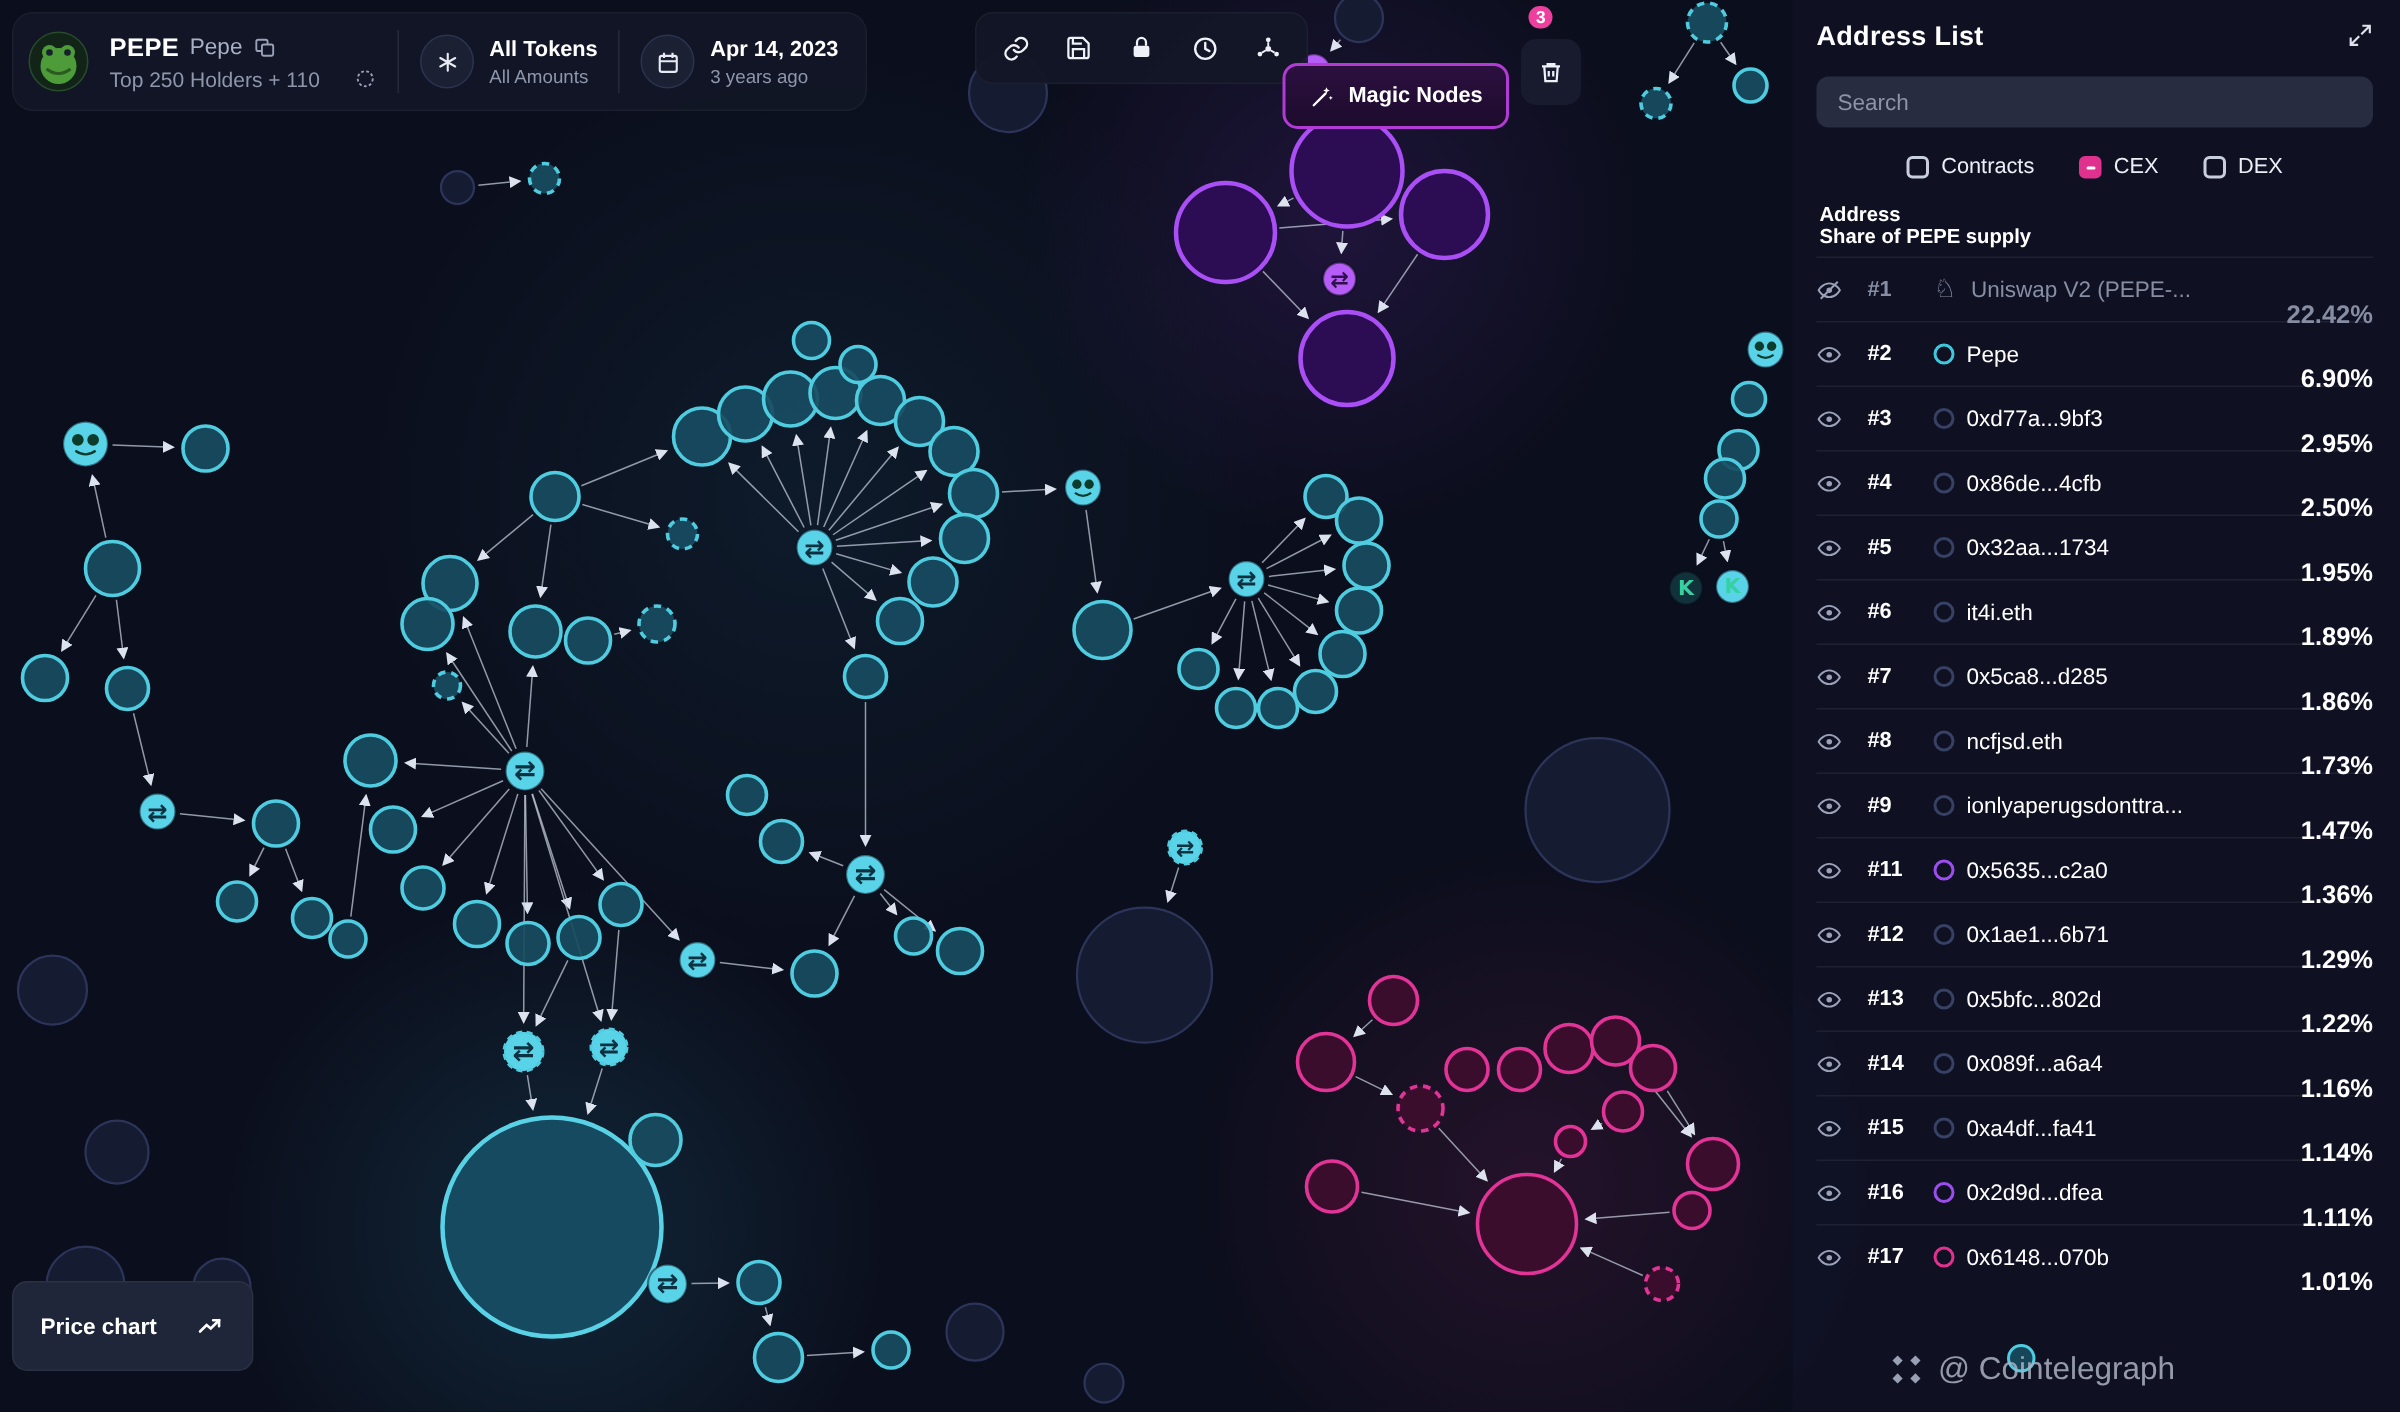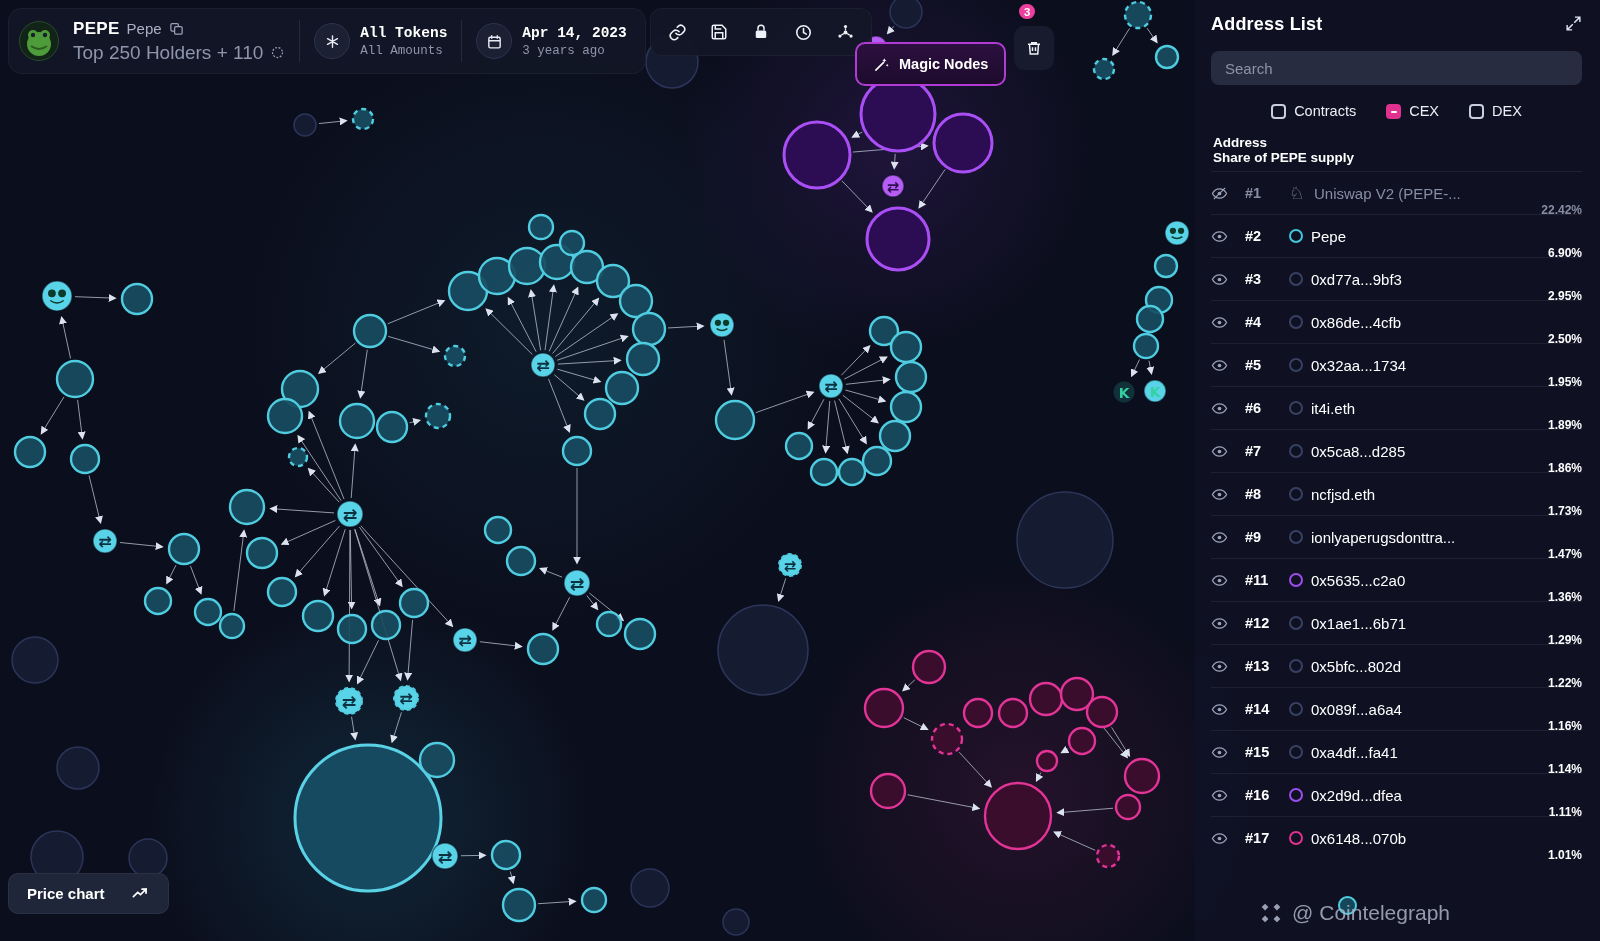--- a/index.html
+++ b/index.html
@@ -19,23 +19,23 @@
   .hdr { position:absolute; left:8px; top:8px; height:66px; display:flex; align-items:center;
     gap:14px; background:rgba(18,22,38,0.94); border:1px solid rgba(255,255,255,0.04);
     border-radius:14px; padding:8px 18px 8px 10px; z-index:10; }
   .avatar { width:40px; height:40px; border-radius:50%; background:#122417; display:flex;
     align-items:center; justify-content:center; overflow:hidden; border:1px solid #274b2c; }
   .tk-col { display:flex; flex-direction:column; gap:3px; }
   .tk-row1 { display:flex; align-items:center; gap:7px; }
   .sym { font-size:17px; font-weight:bold; letter-spacing:.3px; }
   .nm  { font-size:15px; color:#aab0c4; }
   .iconbtn { background:none; border:none; color:#9aa1b8; cursor:pointer; display:flex; align-items:center; }
-  .tk-row2 { display:flex; align-items:center; gap:7px; font-size:19px; color:#8f96ac; }
+  .tk-row2 { display:flex; align-items:center; gap:23px; font-size:14px; color:#8f96ac; }
   .vd { width:1px; height:42px; background:rgba(255,255,255,0.09); }
-  .hbtn { display:flex; align-items:center; gap:10px; background:none; border:none; color:#fff; cursor:pointer; text-align:left;font-family:Liberation Mono, monospace; }
+  .hbtn { display:flex; align-items:center; gap:10px; background:none; border:none; color:#fff; cursor:pointer; text-align:left; }
   .hic { width:36px; height:36px; border-radius:50%; background:#1b2033; border:1px solid #2c3350;
     display:flex; align-items:center; justify-content:center; color:#e8ebf4; }
   .hcol .t1 { font-size:14.5px; font-weight:bold; }
   .hcol .t2 { font-size:12.5px; color:#8f96ac; margin-top:3px; }
 
   
   .tools { position:absolute; left:650px; top:8px; height:48px; display:flex; align-items:center; gap:6px;
     background:rgba(18,22,38,0.94); border:1px solid rgba(255,255,255,0.04); border-radius:12px;
     padding:0 8px; z-index:10; }
   .tbtn { width:36px; height:36px; border:none; background:none; color:#eef1f8; cursor:pointer;
@@ -70,25 +70,25 @@
   .addr-row { display:flex; align-items:center; height:43px; border-top:1px solid rgba(255,255,255,0.07);
     cursor:pointer; gap:8px; }
   .eye { width:26px; color:#9aa1b8; display:flex; align-items:center; flex:0 0 auto; }
   .eye .off { display:none; }
   .addr-row.muted .eye .off { display:block; }
   .rank { width:36px; font-size:14.5px; font-weight:bold; flex:0 0 auto; }
   .ring { width:14px; height:14px; border-radius:50%; border:2.5px solid #364163; flex:0 0 auto; }
   .uni { display:none; font-size:17px; color:#878da3; width:17px; flex:0 0 auto;
     font-family:"DejaVu Sans", sans-serif; line-height:1; }
   .addr { flex:1; font-size:15px; white-space:nowrap; overflow:hidden; text-overflow:ellipsis; }
-  .pct { font-size:12px; font-weight:bold; flex:0 0 auto;margin-top:33px; }
+  .pct { font-size:17px; font-weight:bold; flex:0 0 auto;margin-top:33px; }
   .addr-row.muted .rank, .addr-row.muted .addr, .addr-row.muted .pct { color:#878da3; }
 
   
-  .pricechart { position:absolute; left:8px; bottom:27px; height:41px; display:flex; align-items:center;
+  .pricechart { position:absolute; left:8px; bottom:27px; height:60px; display:flex; align-items:center;
     gap:26px; background:#202639; border:1px solid rgba(255,255,255,0.05); border-radius:10px;
     padding:0 18px; color:#fff; font-family:inherit; font-size:15px; font-weight:bold; cursor:pointer; z-index:10; }
   .watermark { position:absolute; right:150px; bottom:16px; display:flex; align-items:center; gap:9px;
     color:rgba(173,179,195,0.85); font-size:21px; z-index:30; }
   .stray { position:absolute; left:1338px; top:896px; width:19px; height:19px; border-radius:50%;
     border:2px solid #4fccdf; background:rgba(23,74,94,0.95); z-index:25; }
 </style>
 </head>
 <body>
 

